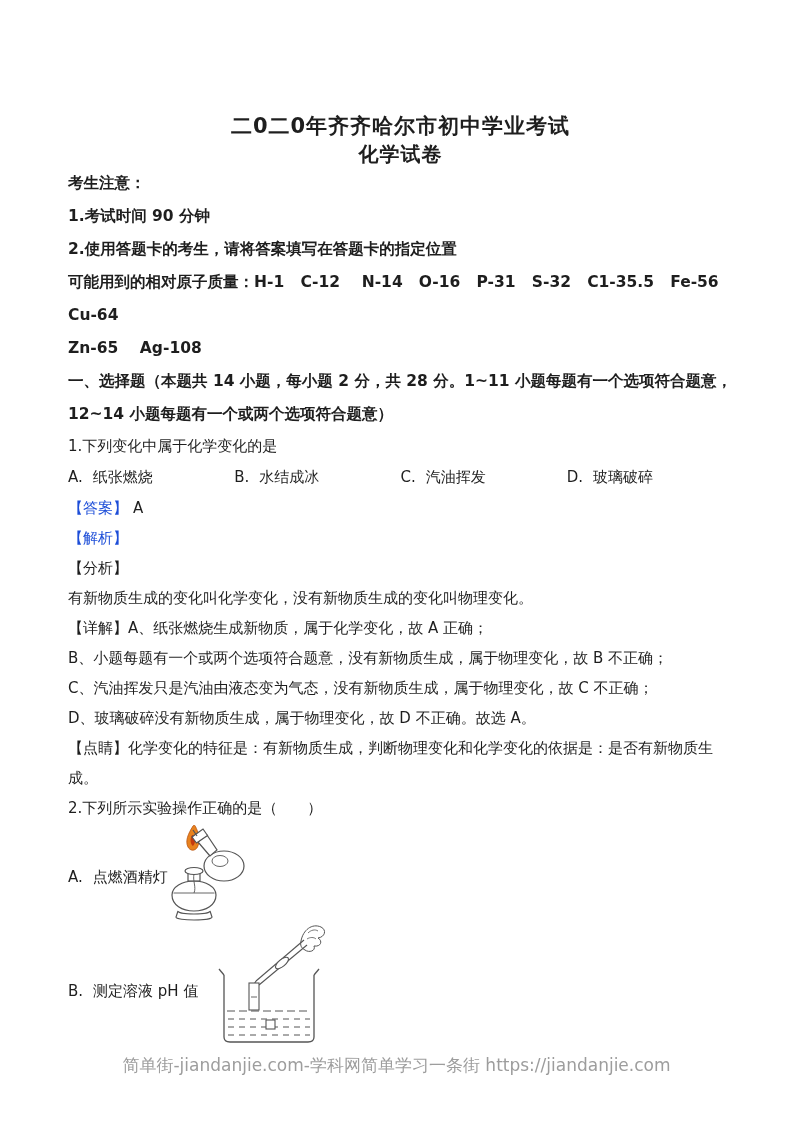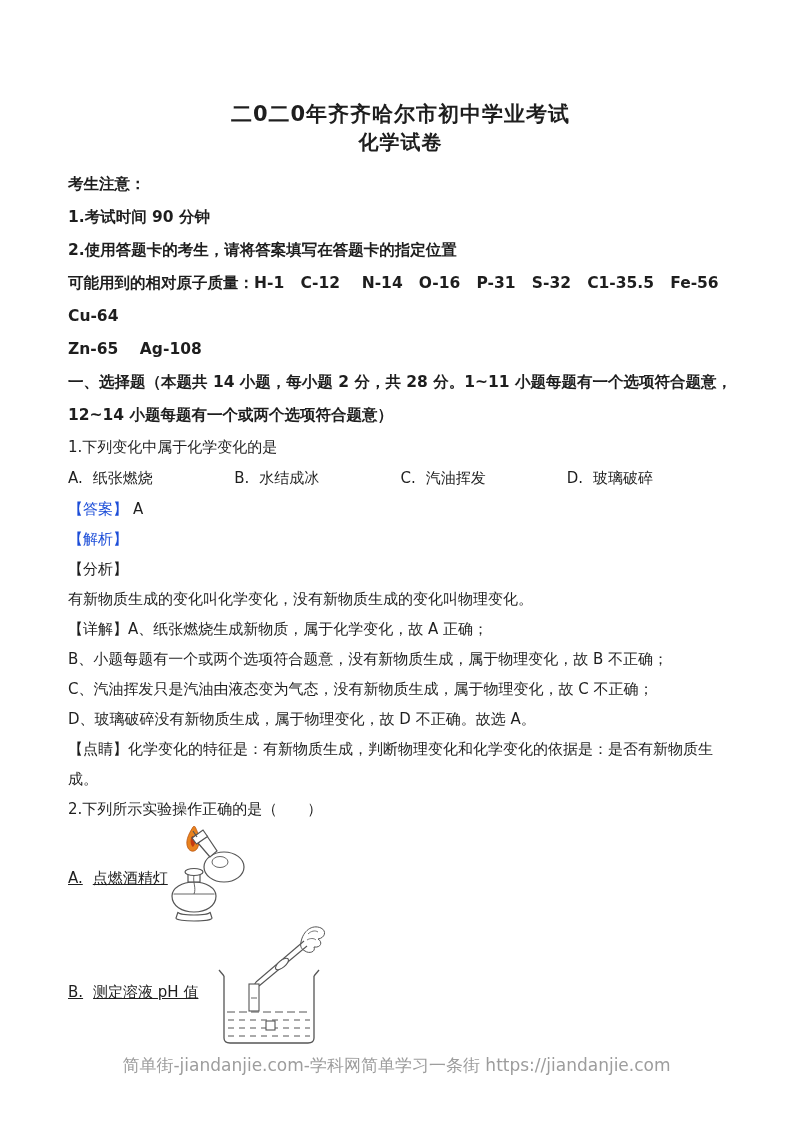--- a/index.html
+++ b/index.html
@@ -6,61 +6,60 @@
   html,body { background:#ffffff; }
   body {
     width:793px; height:1122px;
     font-family:"DejaVu Sans", sans-serif;
     color:#1e1e1e;
     position:relative;
     overflow:hidden;
   }
   .page {
     position:absolute; inset:0;
-    padding:4px 60px 0 68px;
+    padding:16px 60px 0 68px;
   }
   .doc-title {
     margin-top:97px;
     text-align:center;
     font-size:21px; line-height:26px; font-weight:700;
     letter-spacing:1px;
   }
   .doc-subtitle {
     margin-top:2px;
     text-align:center;
     font-size:20px; line-height:26px; font-weight:700;
     letter-spacing:1px;
   }
   .b {
     font-weight:700;
     font-size:15.5px;
     line-height:33px;
     white-space:pre-wrap;
   }
-  .first-b { margin-top:13px; }
+  .first-b { }
   .r {
     font-weight:400;
     font-size:15px;
     line-height:30px;
     white-space:pre-wrap;
   }
   .opt-grid {
     display:grid;
     grid-template-columns:1fr 1fr 1fr 1fr;
     font-size:15px;
     line-height:32px;
   }
   .opt-label { display:inline-block; }
   .opt-text { margin-left:10px; }
   .tag-blue { color:#1d4ed8; }
   .ans-val { margin-left:5px; }
   .fig-row {
     display:flex;
     align-items:center;
-    text-decoration:underline;
   }
   .fig-row .fig-label {
     font-size:15px;
     white-space:pre-wrap;
     flex:none;
   }
   .fig-a { height:104px; margin-top:2px; }
   .fig-b { height:124px; }
   .fig-a svg { margin-left:-8px; }
   .fig-b svg { margin-left:6px; margin-top:-14px; }

